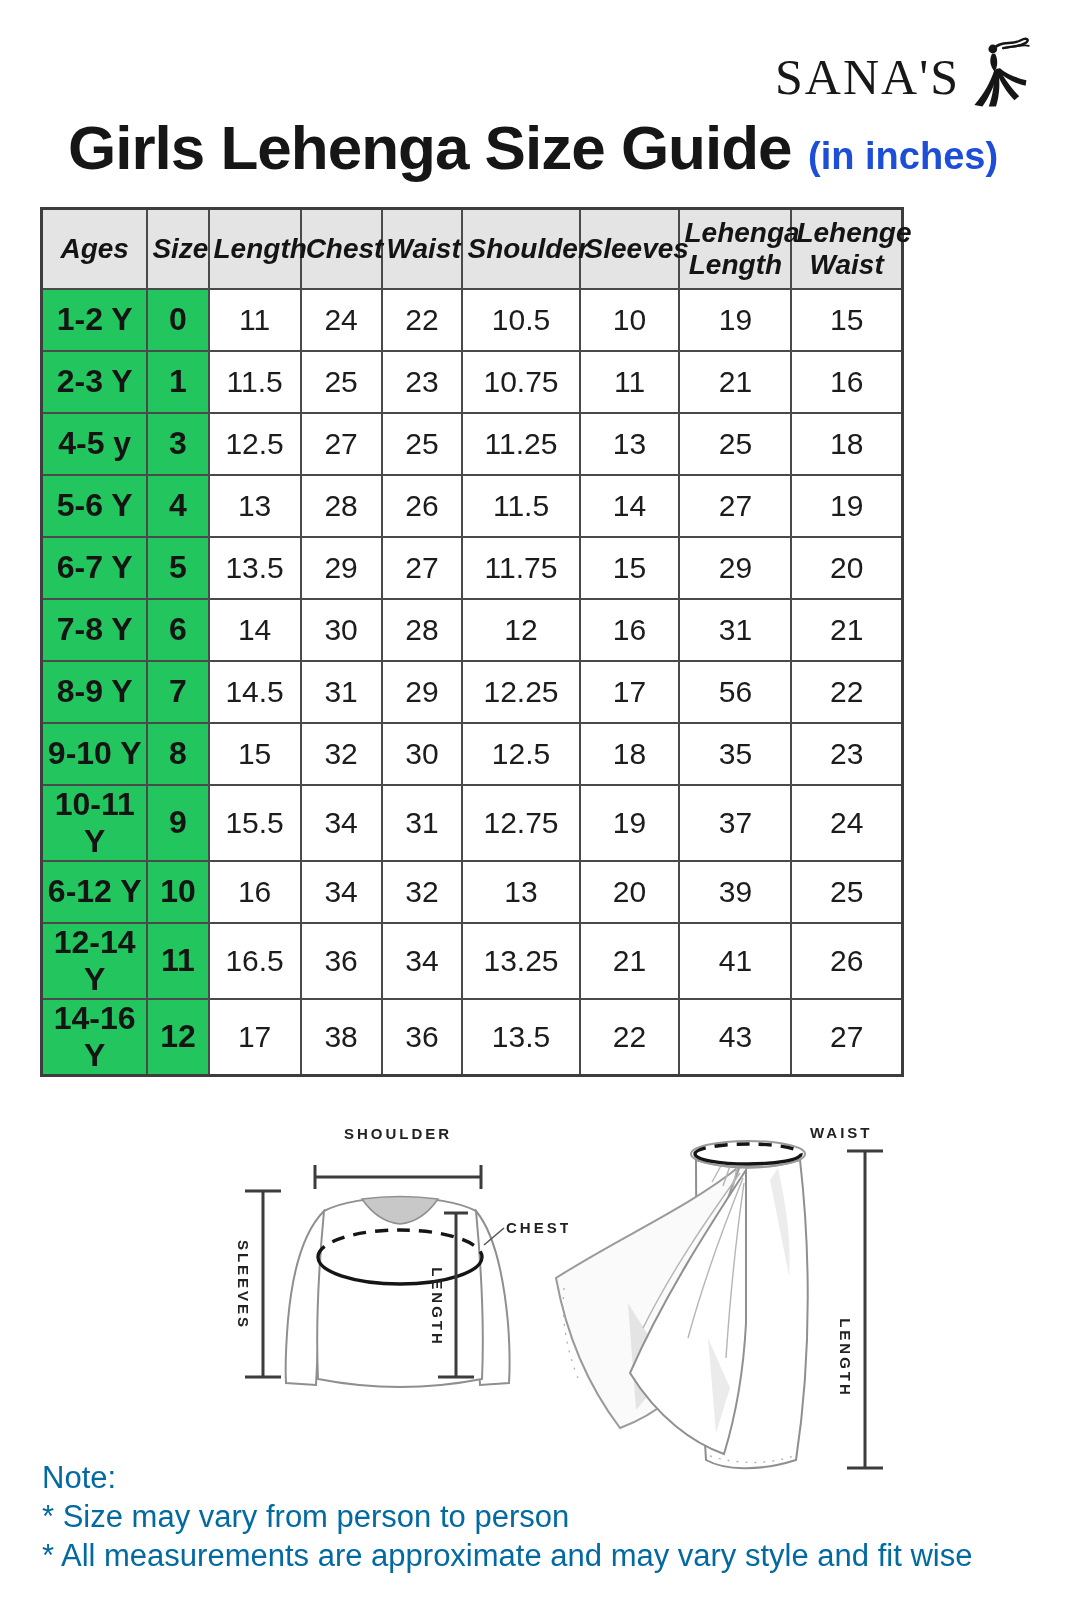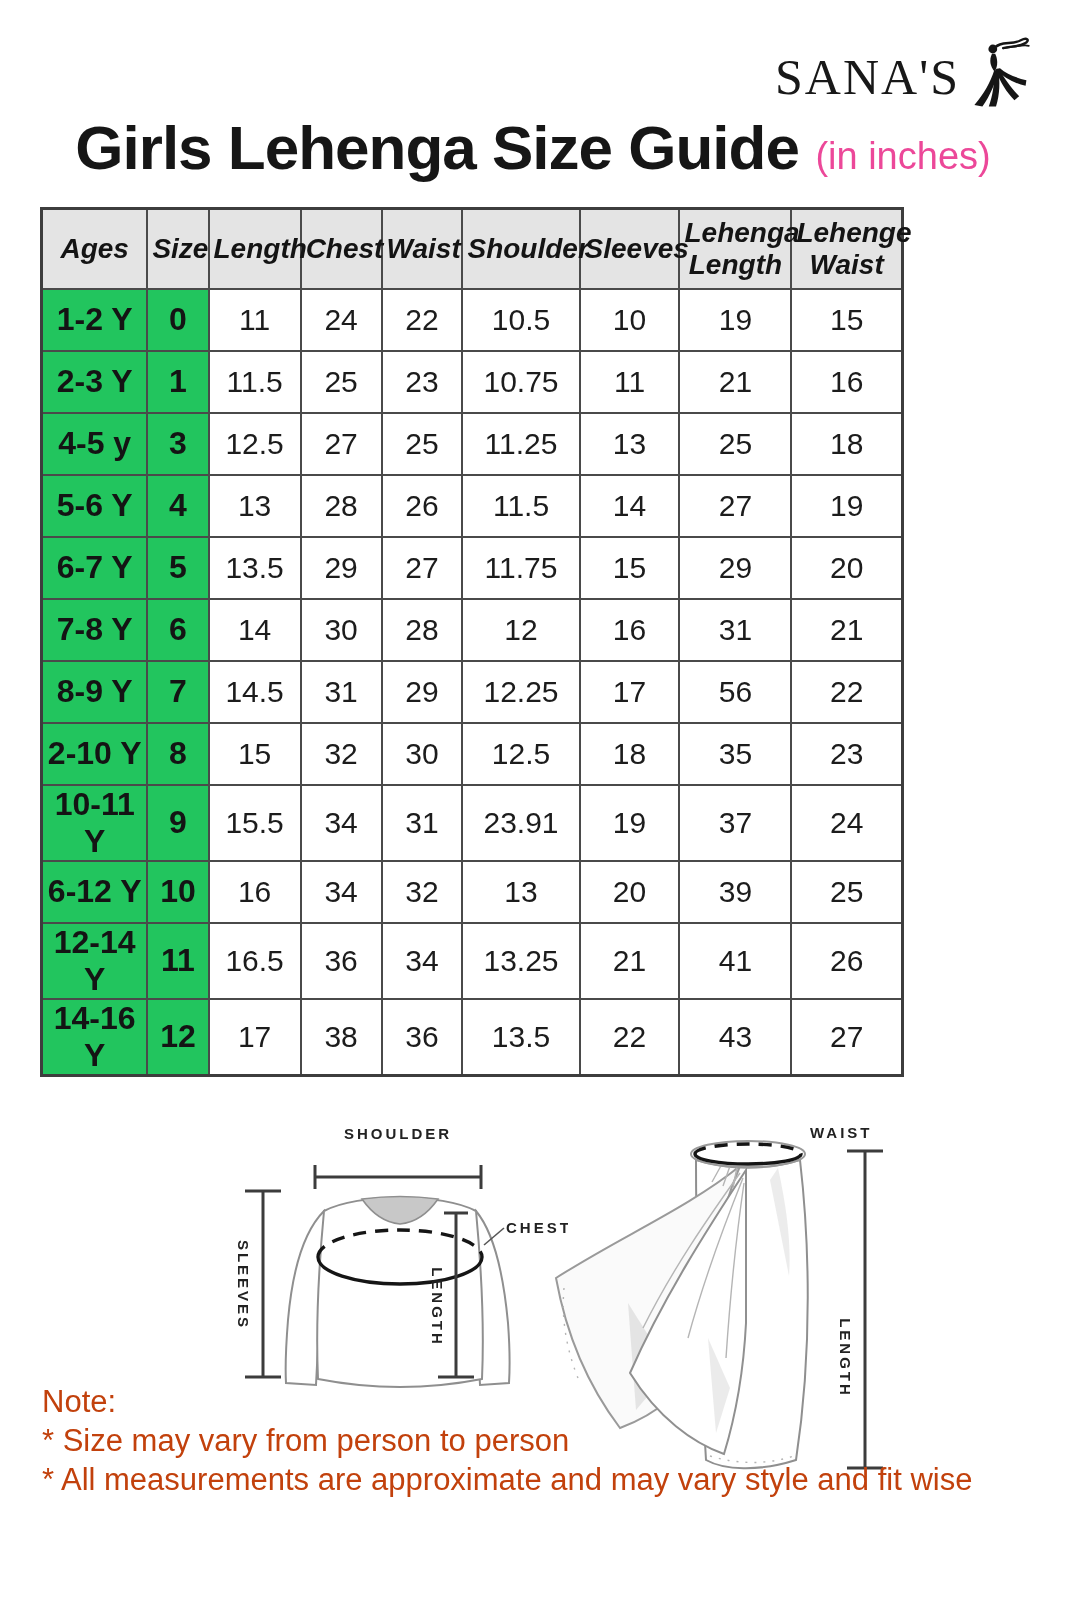--- a/index.html
+++ b/index.html
@@ -21,21 +21,21 @@
     line-height:1; margin-top:22px; font-weight:400;
   }
   .logo-icon-svg { width:64px; height:86px; }
 
   
   .title-row {
     position:absolute; top:112px; left:0; width:1066px;
     text-align:center; white-space:nowrap;
   }
   .title-main { font-size:62px; font-weight:600; letter-spacing:-1px; color:#161616; }
-  .title-unit { font-size:38px; font-weight:400; color:#ec4899; margin-left:12px; }
+  .title-unit { font-size:38px; font-weight:700; color:#1d4ed8; margin-left:12px; }
 
   
   table.size-table {
     position:absolute; top:207px; left:40px; width:864px;
     border-collapse:collapse; table-layout:fixed;
     text-align:center;
     border:3px solid #3d3d3d;
   }
   .size-table th, .size-table td { border:2px solid #4a4a4a; padding:0 4px; }
   .size-table th {
@@ -54,21 +54,21 @@
     font-family:"Liberation Sans", sans-serif;
     font-size:15px; font-weight:bold; letter-spacing:3px; fill:#222;
   }
   .meas-line { stroke:#3c3c3c; stroke-width:3; fill:none; }
   .sketch { stroke:#8f8f8f; stroke-width:2; fill:#ffffff; }
   .sketch-line { stroke:#b5b5b5; stroke-width:1.4; fill:none; }
   .dash-ellipse { stroke:#151515; stroke-width:3.4; fill:none; stroke-dasharray:13,9; }
   .solid-ellipse { stroke:#151515; stroke-width:3.4; fill:none; }
 
   
-  .note { position:absolute; left:42px; top:1382px; font-size:31px; color:#c2410c; line-height:39px; }
+  .note { position:absolute; left:42px; top:1458px; font-size:31px; color:#0369a1; line-height:39px; }
 </style>
 </head>
 <body>
 
 <div class="logo">
   <span class="logo-text">SANA'S</span>
   <svg class="logo-icon-svg" viewBox="0 0 80 96" aria-hidden="true">
 
     <path d="M30,20 C40,6 54,14 66,7 C74,3 78,7 71,11 C62,16 52,14 44,17" fill="none" stroke="#161616" stroke-width="3" stroke-linecap="round"></path>
     <path d="M44,17 C56,16 68,12 76,14" fill="none" stroke="#161616" stroke-width="2.2" stroke-linecap="round"></path>
@@ -186,37 +186,37 @@
         <td class="shade">7</td>
         <td>14.5</td>
         <td>31</td>
         <td>29</td>
         <td>12.25</td>
         <td>17</td>
         <td>56</td>
         <td>22</td>
       </tr>
       <tr>
-        <td class="shade">2-10 Y</td>
+        <td class="shade">9-10 Y</td>
         <td class="shade">8</td>
         <td>15</td>
         <td>32</td>
         <td>30</td>
         <td>12.5</td>
         <td>18</td>
         <td>35</td>
         <td>23</td>
       </tr>
       <tr>
         <td class="shade">10-11 Y</td>
         <td class="shade">9</td>
         <td>15.5</td>
         <td>34</td>
         <td>31</td>
-        <td>23.91</td>
+        <td>12.75</td>
         <td>19</td>
         <td>37</td>
         <td>24</td>
       </tr>
       <tr>
         <td class="shade">6-12 Y</td>
         <td class="shade">10</td>
         <td>16</td>
         <td>34</td>
         <td>32</td>

